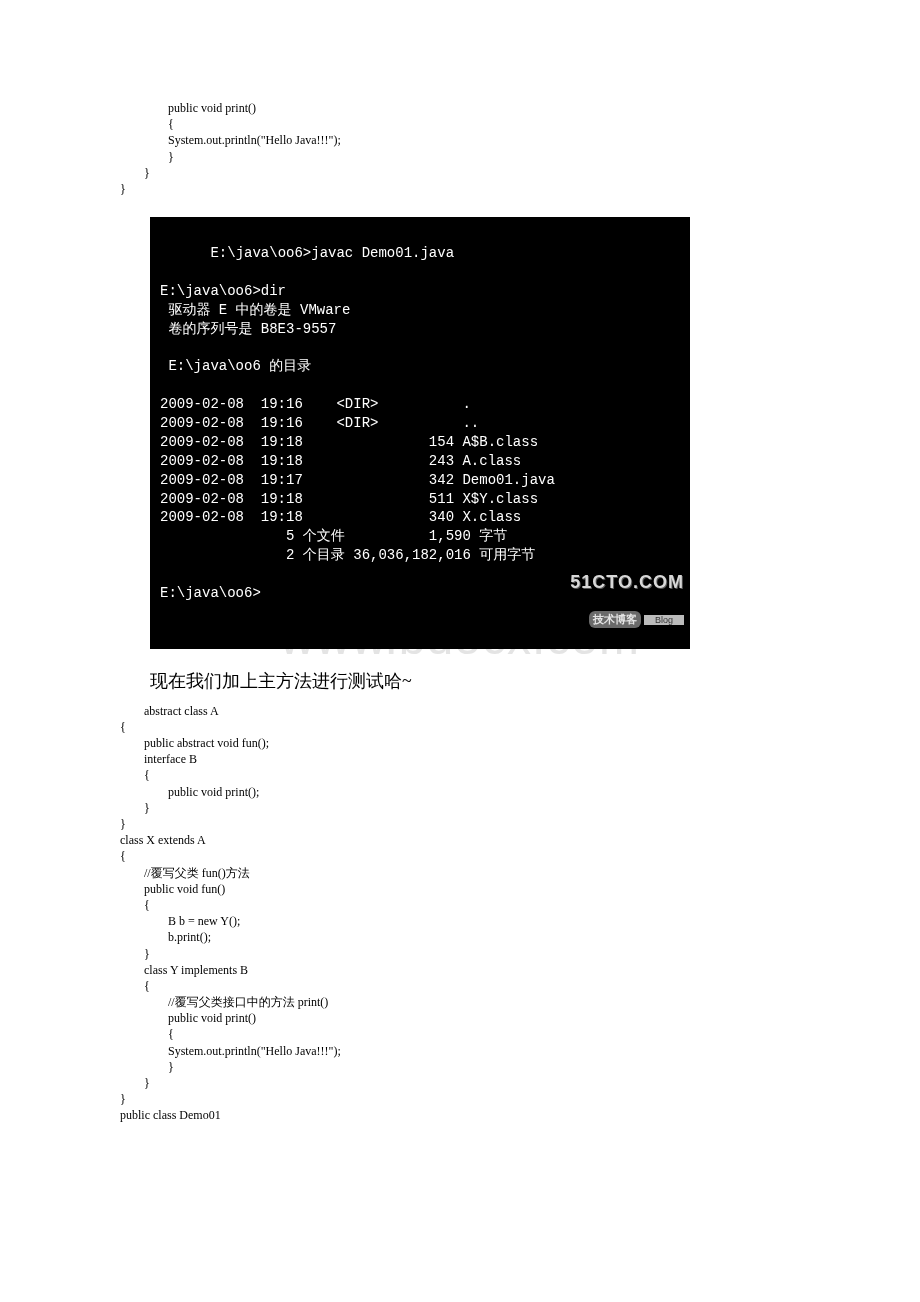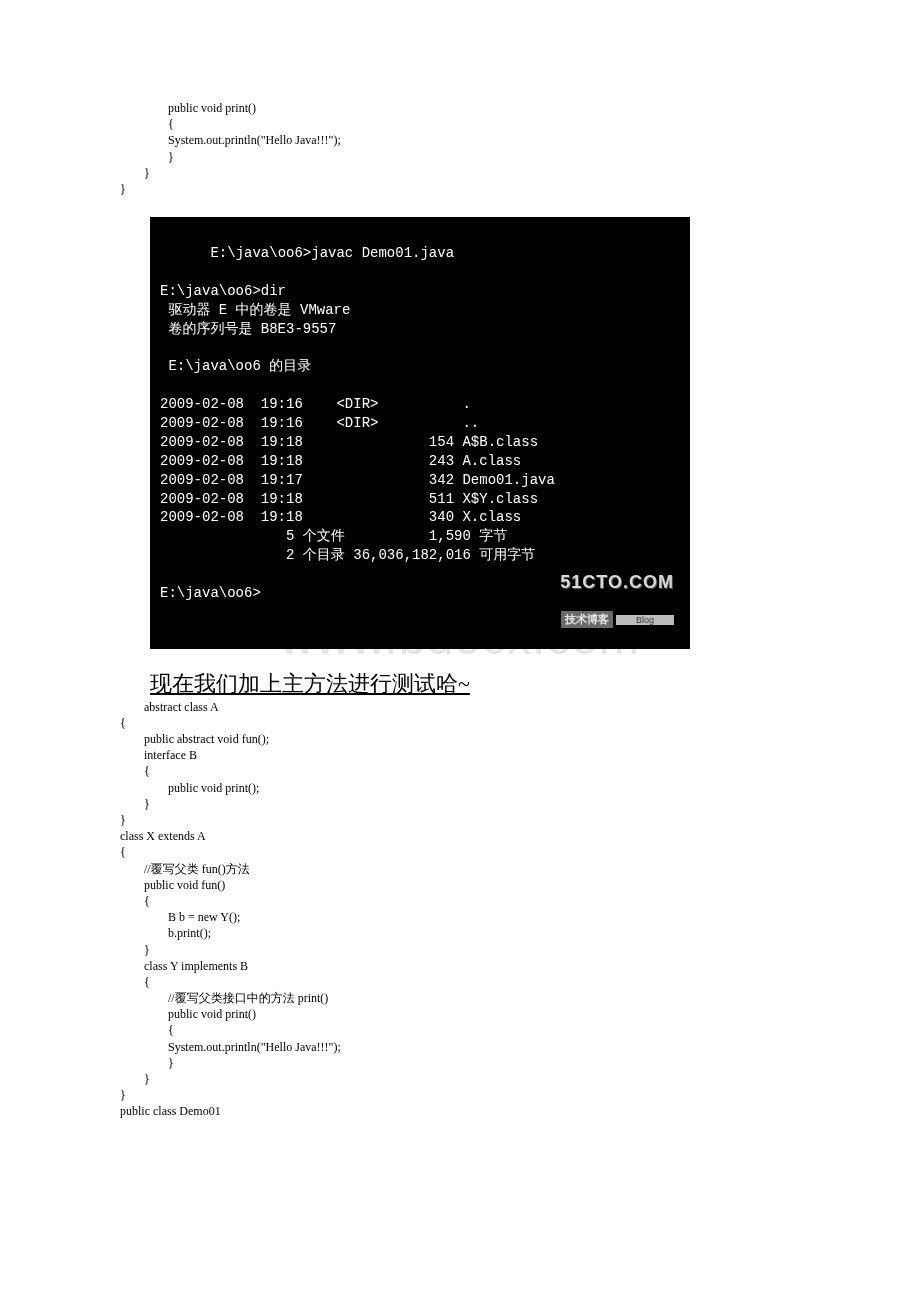--- a/index.html
+++ b/index.html
@@ -29,53 +29,53 @@
     font-size: 14px;
     line-height: 1.35;
     white-space: pre;
     padding: 8px 10px;
     margin: 20px 8px 20px 30px;
     width: 520px;
     position: relative;
   }
   .terminal-overlay {
     position: absolute;
-    right: 16px;
+    right: 6px;
     bottom: 6px;
     color: #cfcfcf;
     font-family: Arial, sans-serif;
     font-size: 11px;
     text-align: right;
   }
   .terminal-logo {
     font-size: 18px;
     font-weight: bold;
     letter-spacing: 1px;
     color: #d8d8d8;
     text-shadow: 1px 1px 0 #555;
   }
   .terminal-sub {
     background: #6a6a6a;
     color: #e5e5e5;
     padding: 1px 4px;
     display: inline-block;
     margin-top: 2px;
     font-weight: bold;
+    border-radius: 6px;
   }
   .terminal-badge {
     background: #bbb;
     color: #333;
     font-size: 9px;
-    padding: 0 20px;
+    padding: 0 11px;
     margin-left: 3px;
   }
   .chinese-note {
-    margin: 16px 0 0 30px;
-    font-size: 22px;
-    text-decoration: underline;
+    margin: 16px 0 10px 30px;
+    font-size: 18px;
   }
   .watermark {
     position: absolute;
     left: 50%;
     transform: translateX(-50%);
     top: 610px;
     font-family: Arial, sans-serif;
     font-size: 48px;
     color: #e4e4e4;
     font-weight: normal;

